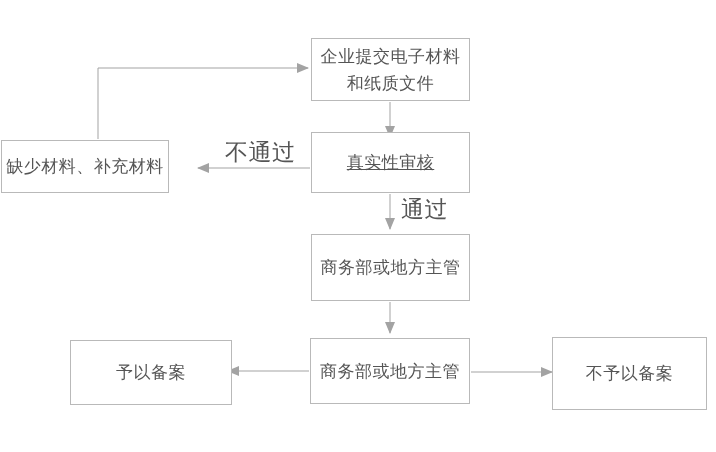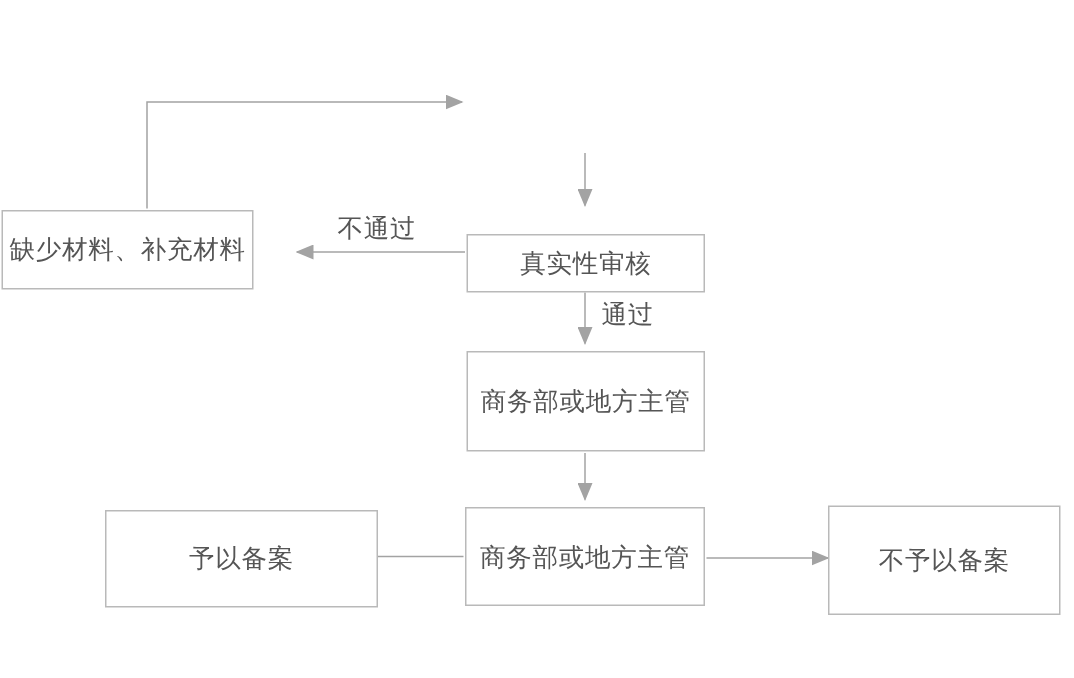--- a/index.html
+++ b/index.html
@@ -45,21 +45,21 @@
     text-align:center;
     color:var(--text);
     font-size:17px;
     line-height:27px;
     letter-spacing:0.5px;
   }
   .node-line{display:block;}
   .edge-label{
     position:absolute;
     color:var(--text);
-    font-size:17px;
+    font-size:23px;
     line-height:17px;
     letter-spacing:0.5px;
     white-space:nowrap;
     background:var(--background);
     padding:0 2px;
   }
 </style>
 </head>
 <body>
 
@@ -73,38 +73,42 @@
     </defs>
     <path class="connector" d="M390,102 L390,137" marker-end="url(#arrow)"></path>
     <path class="connector" d="M390,194 L390,229" marker-end="url(#arrow)"></path>
     <path class="connector" d="M390,302 L390,333" marker-end="url(#arrow)"></path>
     <path class="connector" d="M310,168 L198,168" marker-end="url(#arrow)"></path>
     <path class="connector" d="M98,139 L98,68 L308,68" marker-end="url(#arrow)"></path>
     <path class="connector" d="M309,371 L228,371" marker-end="url(#arrow)"></path>
     <path class="connector" d="M471,372 L552,372" marker-end="url(#arrow)"></path>
   </svg>
 
+  <div class="node" style="left:311px; top:38px; width:159px; height:63px;">
+    <span class="node-line">企业提交电子材料</span>
+    <span class="node-line">和纸质文件</span>
+  </div>
 
-  <div class="node" style="left:311px; top:156px; width:159px; height:39px;">
+  <div class="node" style="left:311px; top:132px; width:159px; height:61px;text-decoration:underline;">
     <span class="node-line">真实性审核</span>
   </div>
 
   <div class="node" style="left:1px; top:140px; width:168px; height:53px;">
     <span class="node-line">缺少材料、补充材料</span>
   </div>
 
   <div class="node" style="left:311px; top:234px; width:159px; height:67px;">
     <span class="node-line">商务部或地方主管</span>
   </div>
 
   <div class="node" style="left:310px; top:338px; width:160px; height:66px;">
     <span class="node-line">商务部或地方主管</span>
   </div>
 
-  <div class="node" style="left:70px; top:340px; width:182px; height:65px;">
+  <div class="node" style="left:70px; top:340px; width:162px; height:65px;">
     <span class="node-line">予以备案</span>
   </div>
 
   <div class="node" style="left:552px; top:337px; width:155px; height:73px; line-height:29px;">
     <span class="node-line">不予以备案</span>
   </div>
 
   <span class="edge-label" style="left:399px; top:201px;text-align:center;">通过</span>
   <span class="edge-label" style="left:223px; top:144px;">不通过</span>
 

